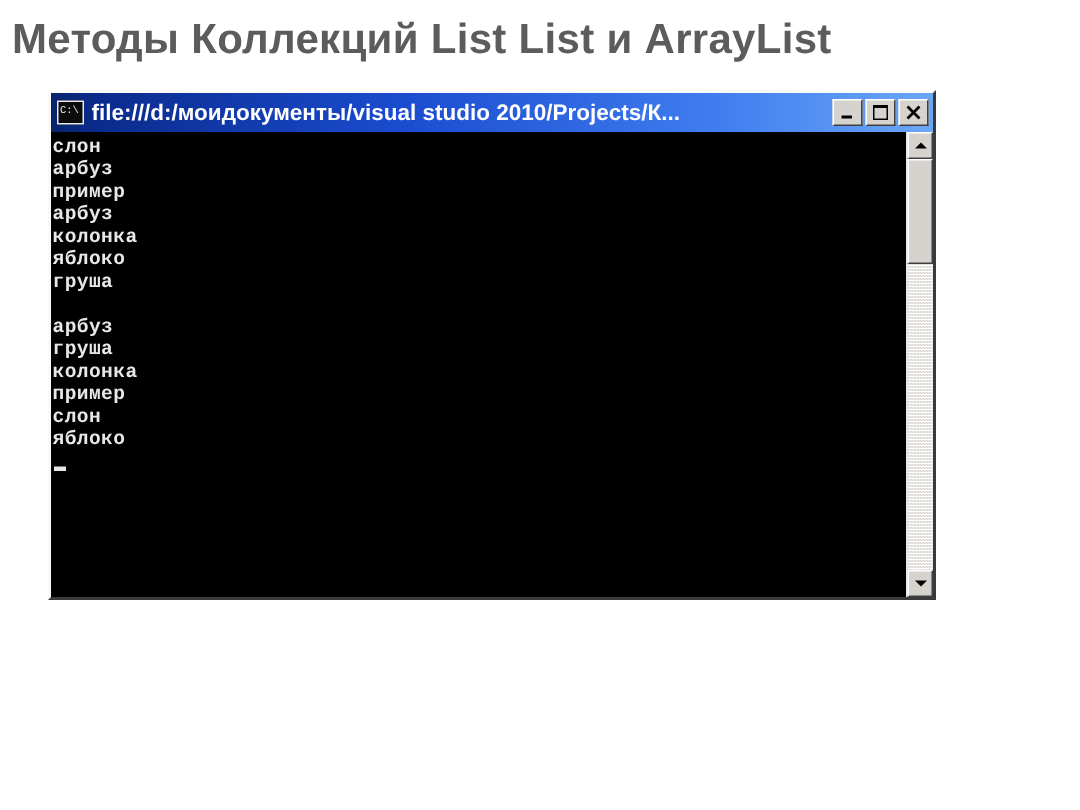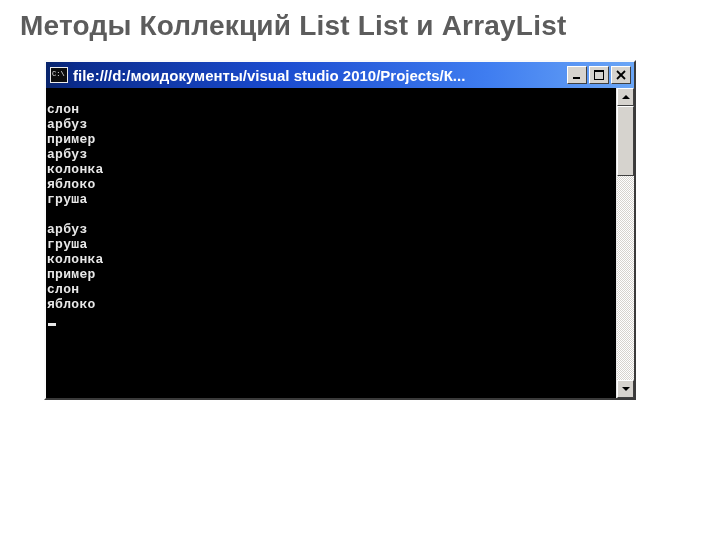--- a/index.html
+++ b/index.html
@@ -7,26 +7,26 @@
       width: 720px;
       height: 540px;
       background: #ffffff;
       font-family: Arial, sans-serif;
       overflow: hidden;
     }
     .slide-title {
       font-size: 28px;
       font-weight: bold;
       color: #5c5c5c;
-      padding: 10px 4px 18px 20px;
+      padding: 10px 4px 18px 8px;
       letter-spacing: 0.2px;
     }
     .console-window {
       width: 592px;
-      margin-left: 44px;
+      margin-left: 32px;
       border-top: 2px solid #fafafa;
       border-left: 2px solid #fafafa;
       border-right: 2px solid #3a3a3a;
       border-bottom: 2px solid #3a3a3a;
       box-shadow: 1px 1px 0 #808080 inset;
       background: #404040;
     }
     .titlebar {
       display: flex;
       align-items: center;
@@ -86,21 +86,21 @@
       height: 310px;
       background: #d6d3ce;
     }
     .console-content {
       flex: 1;
       background: #000000;
       color: #e8e8e8;
       font-family: "Lucida Console", "Courier New", monospace;
       font-size: 13px;
       line-height: 15px;
-      padding: 14px 0 0 1px;
+      padding: 2px 0 0 1px;
       overflow: hidden;
       letter-spacing: 0.3px;
       font-weight: bold;
     }
     .console-line { white-space: pre; }
     .cursor {
       display: inline-block;
       width: 8px;
       height: 3px;
       background: #e8e8e8;

